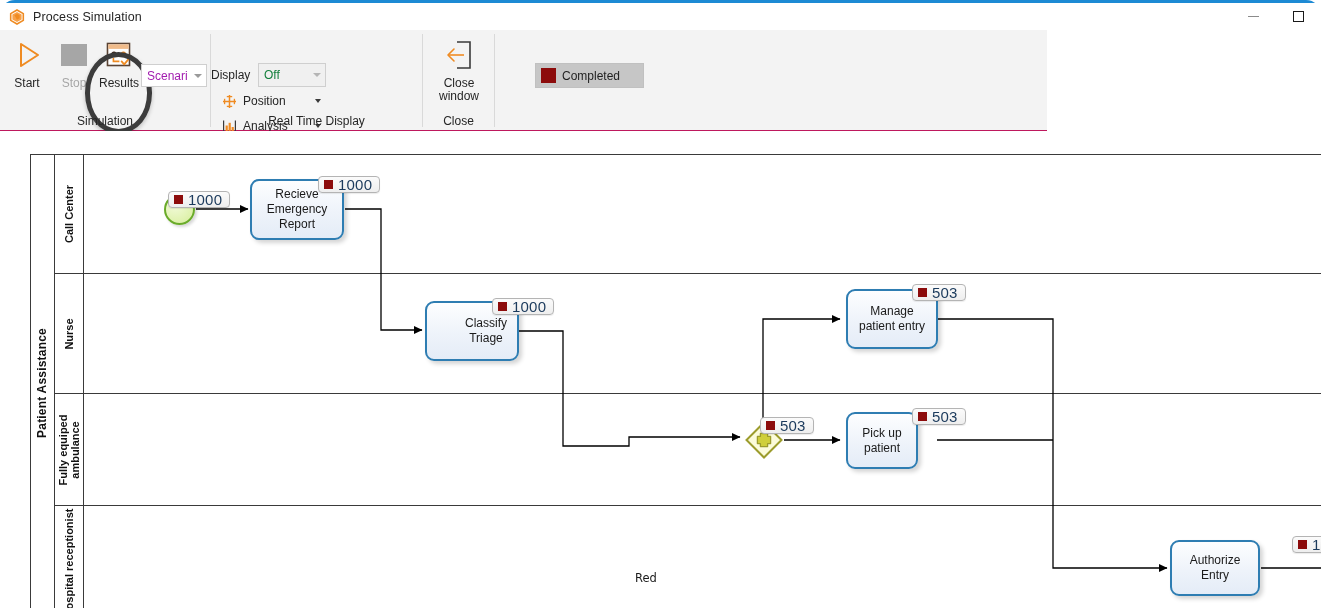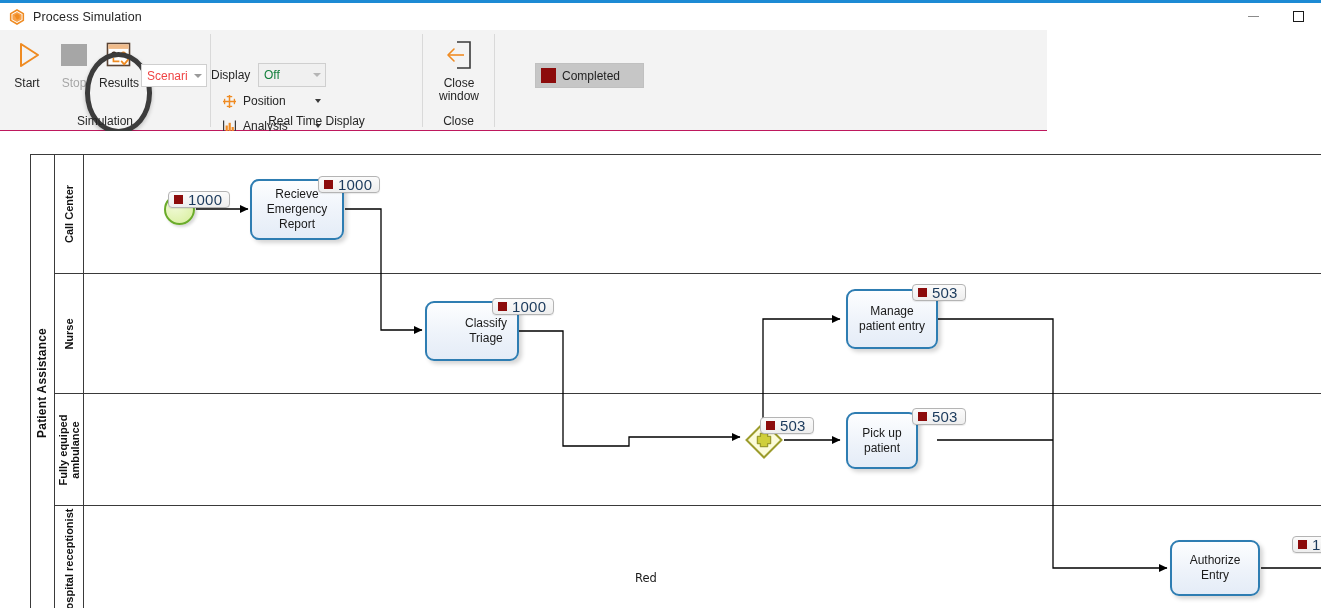--- a/index.html
+++ b/index.html
@@ -15,20 +15,21 @@
     color: #1f1f1f;
     position: relative;
   }
   
   #app-window {
     position: absolute; left: 0; top: 0;
     width: 1321px; height: 608px;
     background: #ffffff;
     border-top: 3px solid #1d8ad4;
     box-sizing: border-box;
+    border-radius: 15px;
   }
   
   #title-bar {
     position: absolute; left: 0; top: 0;
     width: 1321px; height: 27px;
     background: #ffffff;
     display: flex; align-items: center;
   }
   #app-icon {
     width: 16px; height: 16px;
@@ -114,21 +115,21 @@
   
   .combo {
     position: absolute;
     background: #ffffff;
     border: 1px solid #cfcfcf;
     box-sizing: border-box;
     display: flex; align-items: center;
   }
   .combo .cb-text {
     flex: 1; padding-left: 5px;
-    font-size: 12px; color: #ef4444;
+    font-size: 12px; color: #a21caf;
     white-space: nowrap; overflow: hidden;
   }
   .combo.disabled .cb-text { color: #15803d; }
   .combo .cb-arrow {
     width: 16px; display: flex; align-items: center; justify-content: center;
   }
   .caret {
     width: 0; height: 0;
     border-left: 4px solid transparent;
     border-right: 4px solid transparent;

